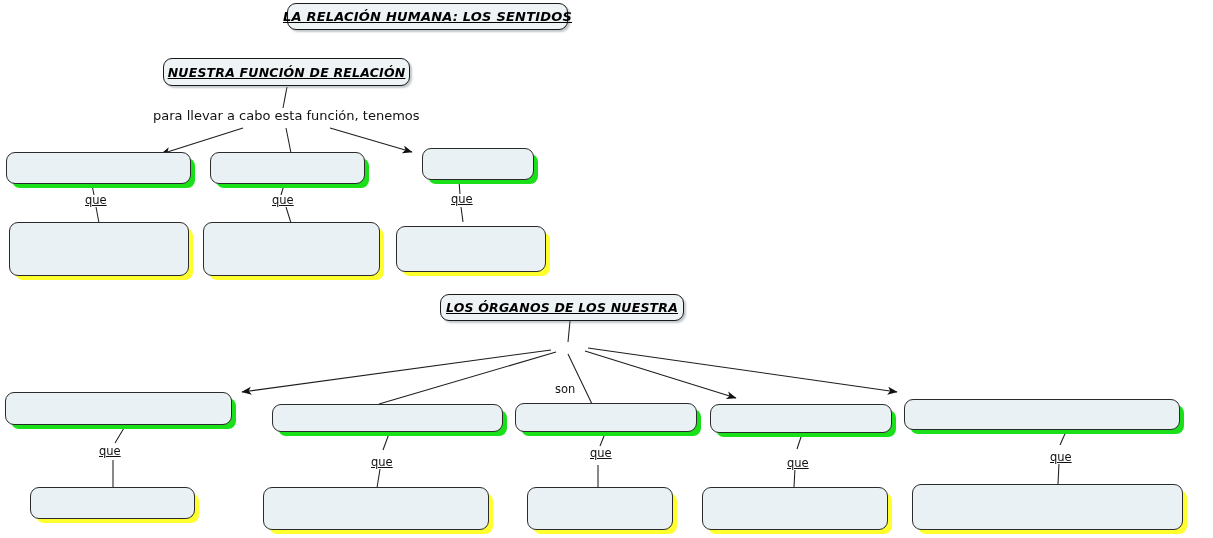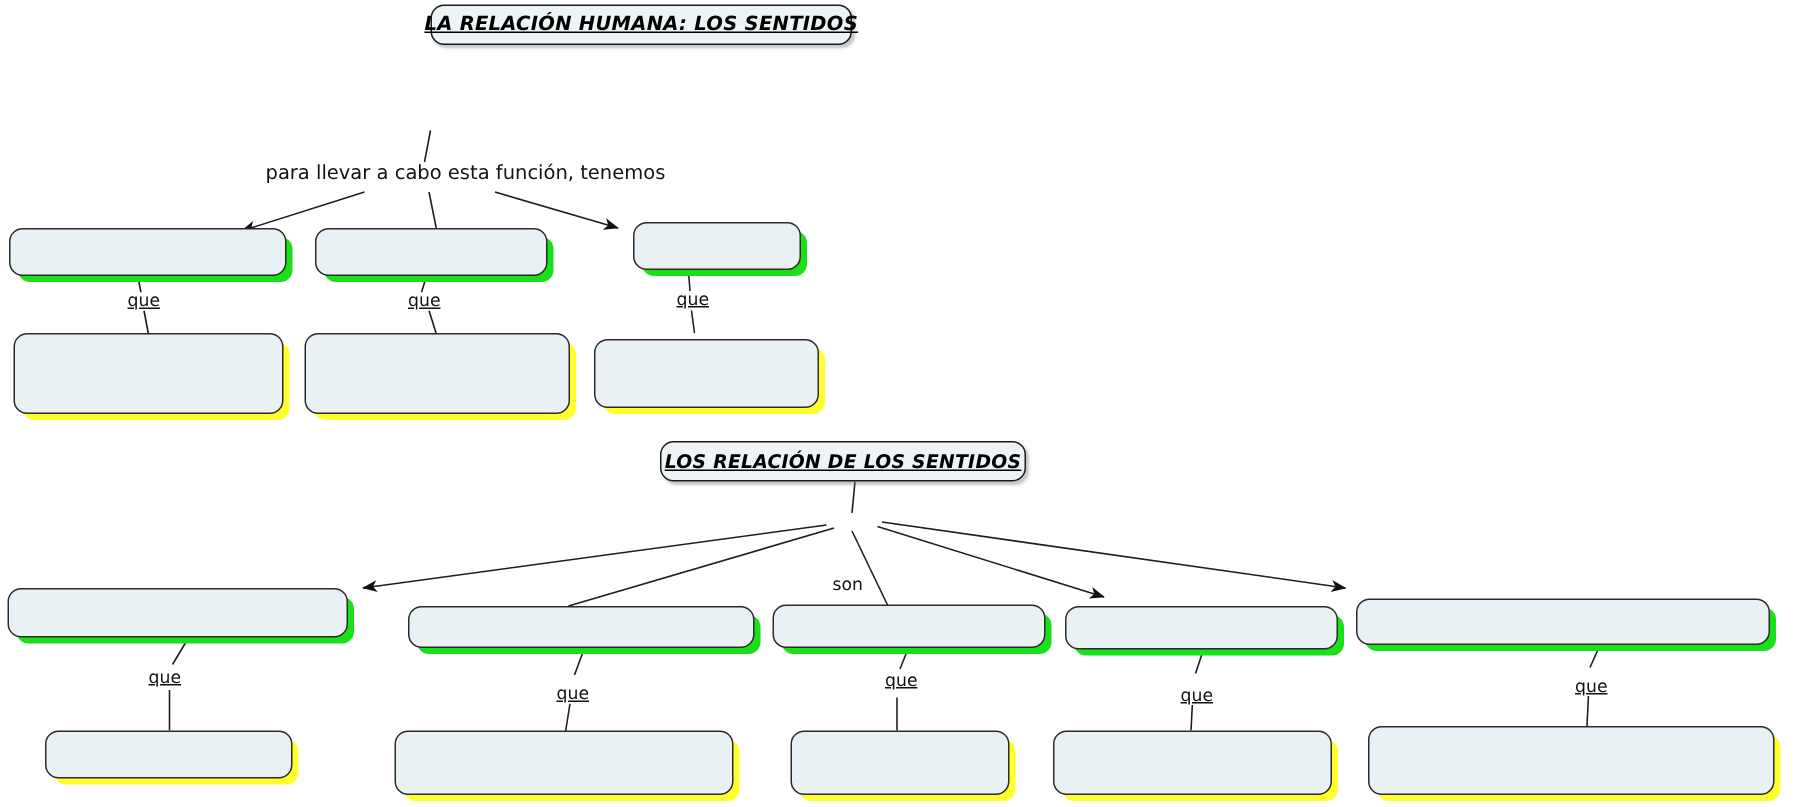--- a/index.html
+++ b/index.html
@@ -46,21 +46,21 @@
   .lbl{
     position:absolute;z-index:4;
     color:#121212;
     background:#ffffff;
     white-space:nowrap;
     line-height:1;
     padding:0 1px;
   }
   .lbl.que{font-size:11.5px;text-decoration:underline;}
   .lbl.son{font-size:11.5px;margin-top:41px;}
-  .lbl.phrase{font-size:13px;margin-left:24px;}
+  .lbl.phrase{font-size:13px;}
 </style>
 </head>
 <body>
 
 <div id="canvas">
 
   <svg id="wires" viewBox="0 0 1213 538" width="1213" height="538">
     <defs>
       <marker id="ah" markerWidth="11" markerHeight="11" refX="9.4" refY="4" orient="auto" markerUnits="userSpaceOnUse">
         <path d="M0,0 L10,4 L0,8 L2.6,4 z" fill="#111"></path>
@@ -103,23 +103,26 @@
 
       <line x1="1068" y1="427" x2="1060" y2="445"></line>
       <line x1="1059" y1="463" x2="1058" y2="484"></line>
     </g>
   </svg>
 
   <div class="title-box" style="left:287px;top:3px;width:281px;height:27px;">
     <span style="font-size:13px;">LA RELACIÓN HUMANA: LOS SENTIDOS</span>
   </div>
 
+  <div class="title-box" style="left:163px;top:58px;width:247px;height:28px;">
+    <span style="font-size:12.5px;">NUESTRA FUNCIÓN DE RELACIÓN</span>
+  </div>
 
   <div class="title-box" style="left:440px;top:294px;width:244px;height:27px;">
-    <span style="font-size:12.5px;">LOS RELACIÓN DE LOS SENTIDOS</span>
+    <span style="font-size:12.5px;">LOS ÓRGANOS DE LOS NUESTRA</span>
   </div>
 
   <div class="lbl phrase" style="left:152px;top:109px;">para llevar a cabo esta función, tenemos</div>
 
   <div class="lbl que" style="left:84px;top:195px;">que</div>
   <div class="lbl que" style="left:271px;top:195px;">que</div>
   <div class="lbl que" style="left:450px;top:194px;">que</div>
 
   <div class="blank green" style="left:6px;top:152px;width:185px;height:32px;"></div>
   <div class="blank green" style="left:210px;top:152px;width:155px;height:32px;"></div>

